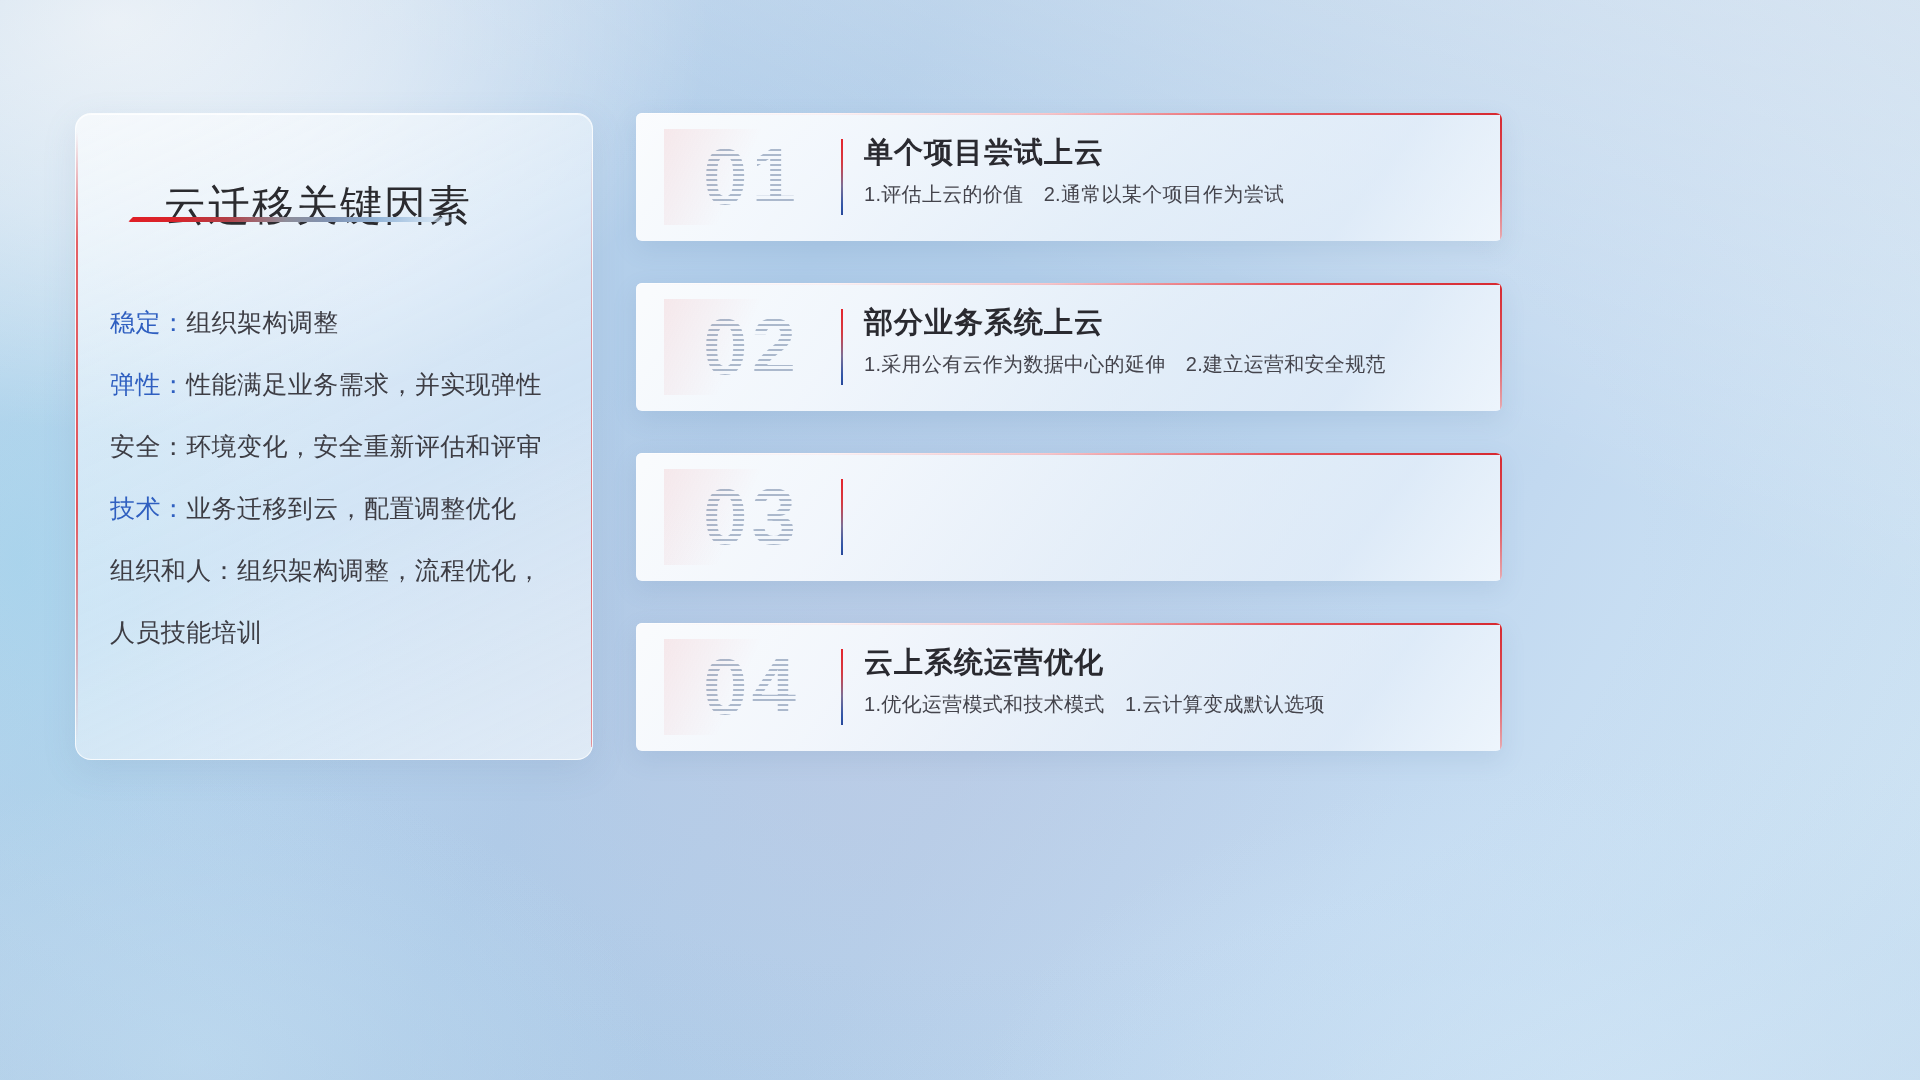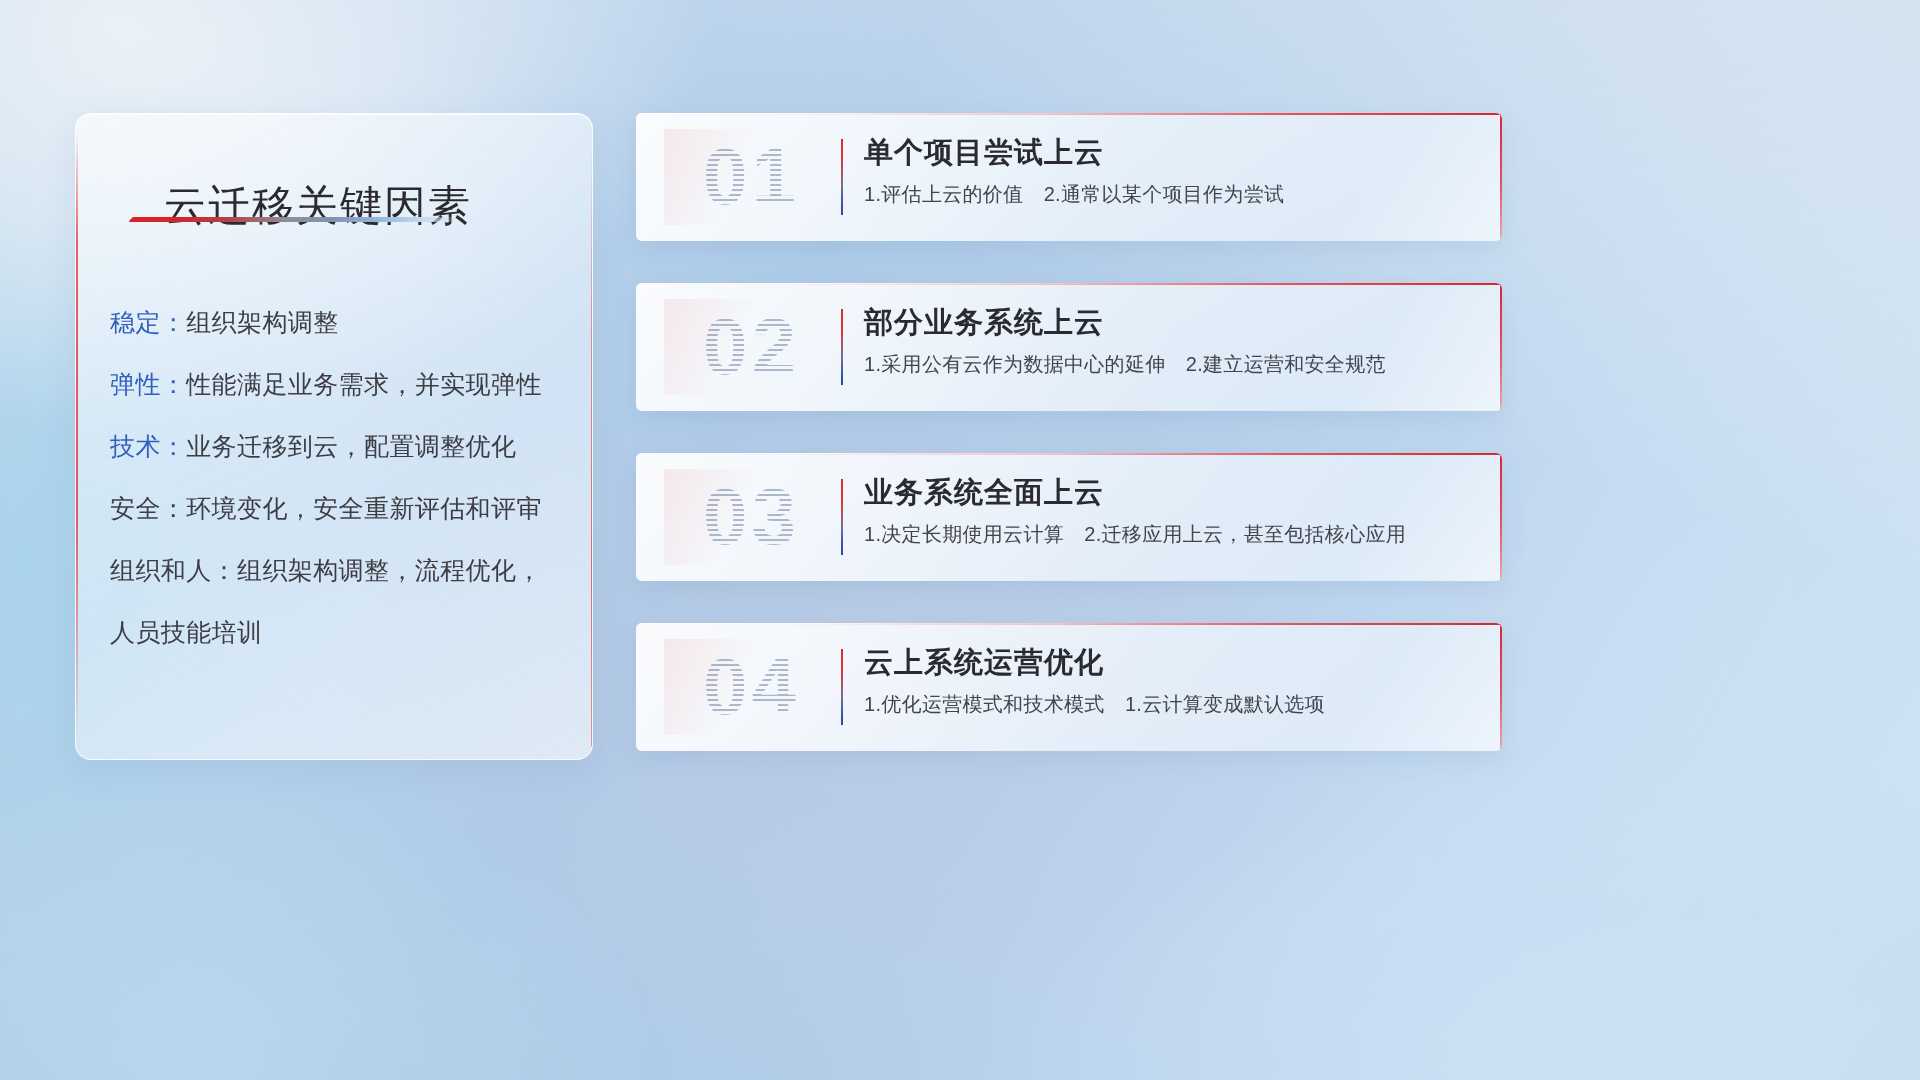--- a/index.html
+++ b/index.html
@@ -166,22 +166,22 @@
 <div class="bg bg-wash-bl"></div>
 <div class="bg bg-wash-tr"></div>
 <div class="bg bg-vig"></div>
 
 <section class="left-card">
   <h1 class="panel-title">云迁移关键因素</h1>
   <div class="title-rule"></div>
   <div class="panel-list" id="panel-list">
       <p class="panel-line"><span class="lbl blue">稳定：</span><span class="val">组织架构调整</span></p>
       <p class="panel-line"><span class="lbl blue">弹性：</span><span class="val">性能满足业务需求，并实现弹性</span></p>
+      <p class="panel-line"><span class="lbl dark">安全：</span><span class="val">环境变化，安全重新评估和评审</span></p>
       <p class="panel-line"><span class="lbl blue">技术：</span><span class="val">业务迁移到云，配置调整优化</span></p>
-      <p class="panel-line"><span class="lbl dark">安全：</span><span class="val">环境变化，安全重新评估和评审</span></p>
       <p class="panel-line"><span class="lbl dark">组织和人：</span><span class="val">组织架构调整，流程优化，</span></p>
       <p class="panel-line"><span class="val">人员技能培训</span></p>
     </div>
 </section>
 
 <section class="steps" id="steps-list">
     <article class="step">
       <div class="step-top-rule"></div>
       <div class="step-right-rule"></div>
       <div class="step-num">
@@ -208,24 +208,20 @@
       </div>
     </article>
     <article class="step">
       <div class="step-top-rule"></div>
       <div class="step-right-rule"></div>
       <div class="step-num">
         <span>03</span>
       </div>
       <div class="step-num-tint"></div>
       <div class="step-divider"></div>
-      <div class="step-body">
-        <h2 class="step-title">业务系统全面上云</h2>
-        <p class="step-sub">1.决定长期使用云计算　2.迁移应用上云，甚至包括核心应用</p>
-      </div>
     </article>
     <article class="step">
       <div class="step-top-rule"></div>
       <div class="step-right-rule"></div>
       <div class="step-num">
         <span>04</span>
       </div>
       <div class="step-num-tint"></div>
       <div class="step-divider"></div>
       <div class="step-body">

